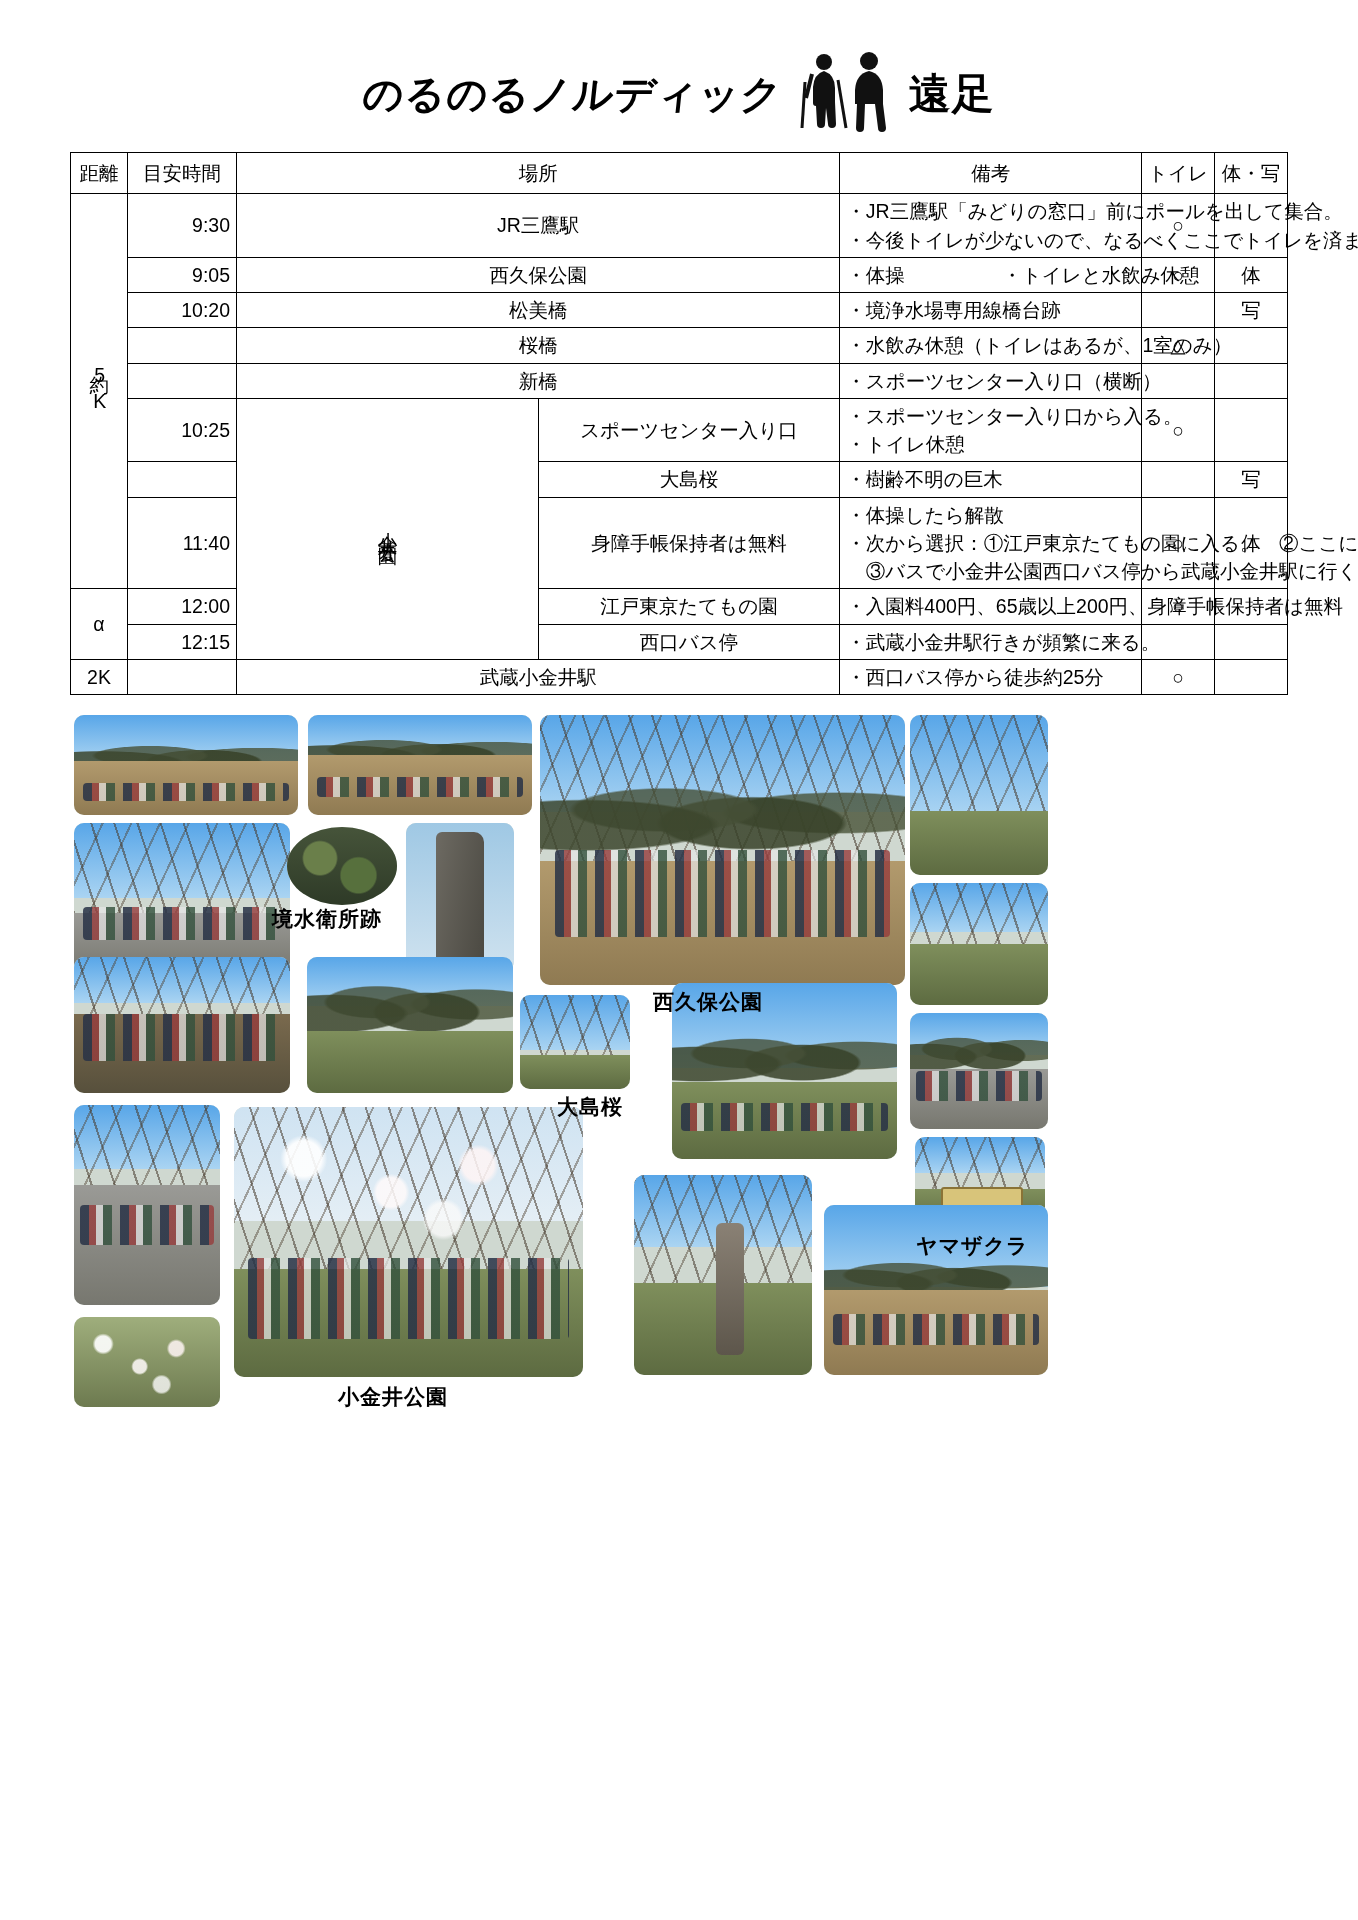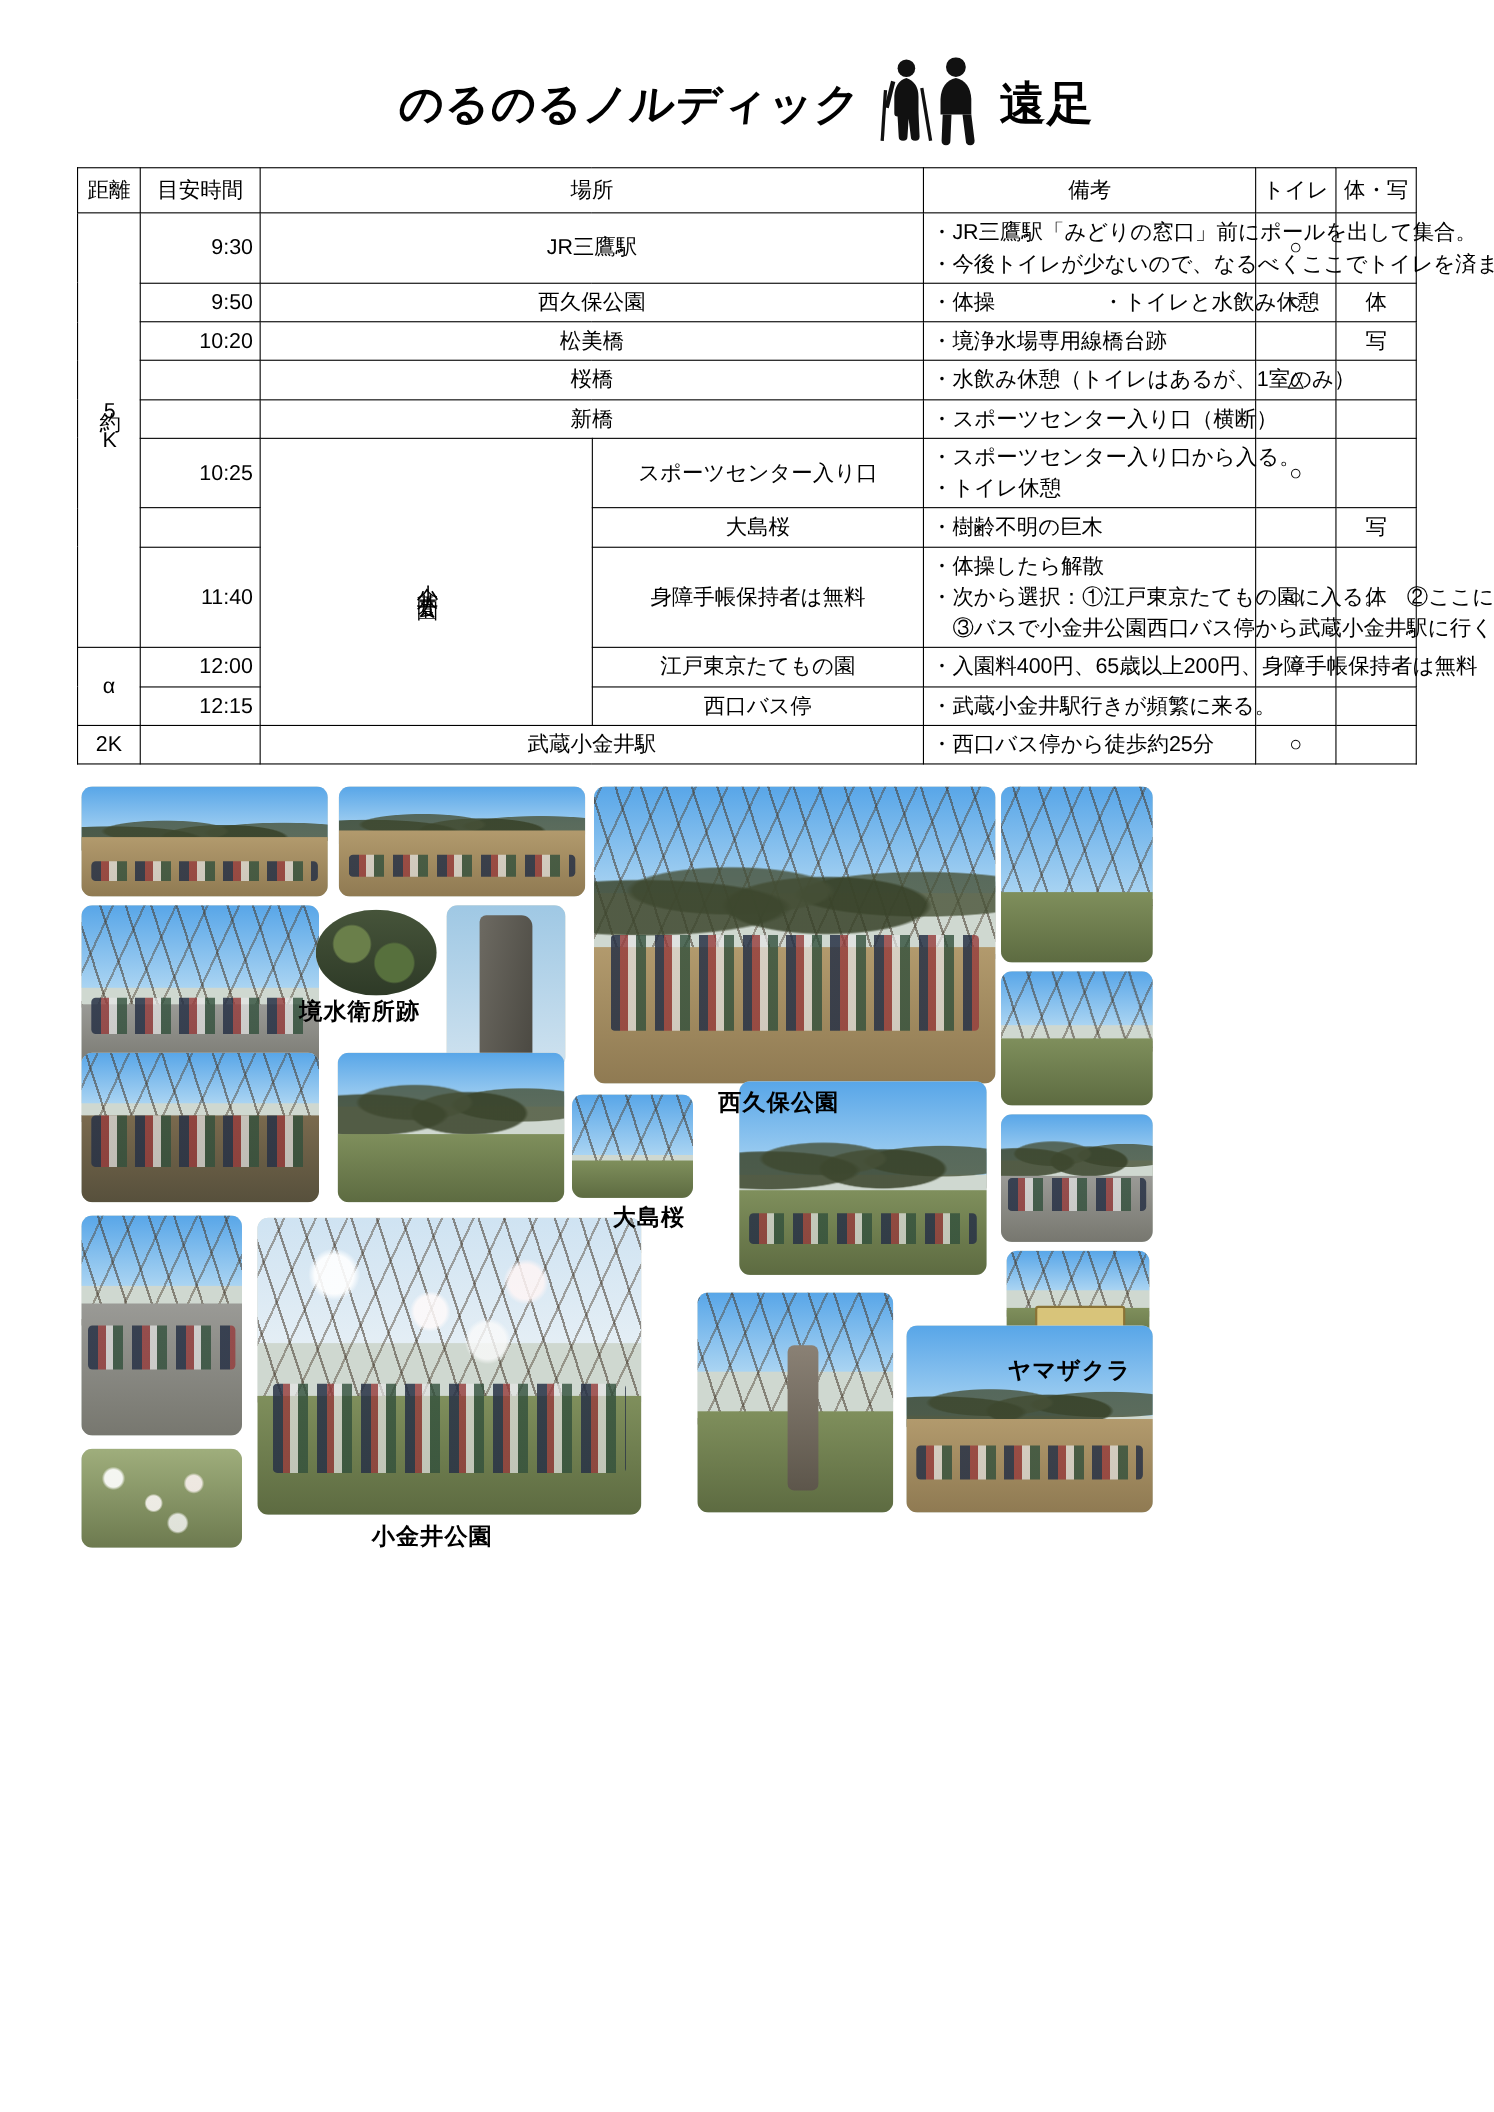--- a/index.html
+++ b/index.html
@@ -260,21 +260,21 @@
           <td class="c-place-wide" colspan="2">JR三鷹駅</td>
           <td class="c-note">
             <div class="note-line">・JR三鷹駅「みどりの窓口」前にポールを出して集合。</div>
             <div class="note-line">・今後トイレが少ないので、なるべくここでトイレを済ます。</div>
           </td>
           <td class="c-toilet">○</td>
           <td class="c-taisha"></td>
         </tr>
 
         <tr>
-          <td class="c-time">9:50</td>
+          <td class="c-time">9:05</td>
           <td class="c-place-wide" colspan="2">西久保公園</td>
           <td class="c-note">
             <div class="note-line">・体操　　　　　・トイレと水飲み休憩</div>
           </td>
           <td class="c-toilet">○</td>
           <td class="c-taisha">体</td>
         </tr>
 
         <tr>
           <td class="c-time">10:20</td>

